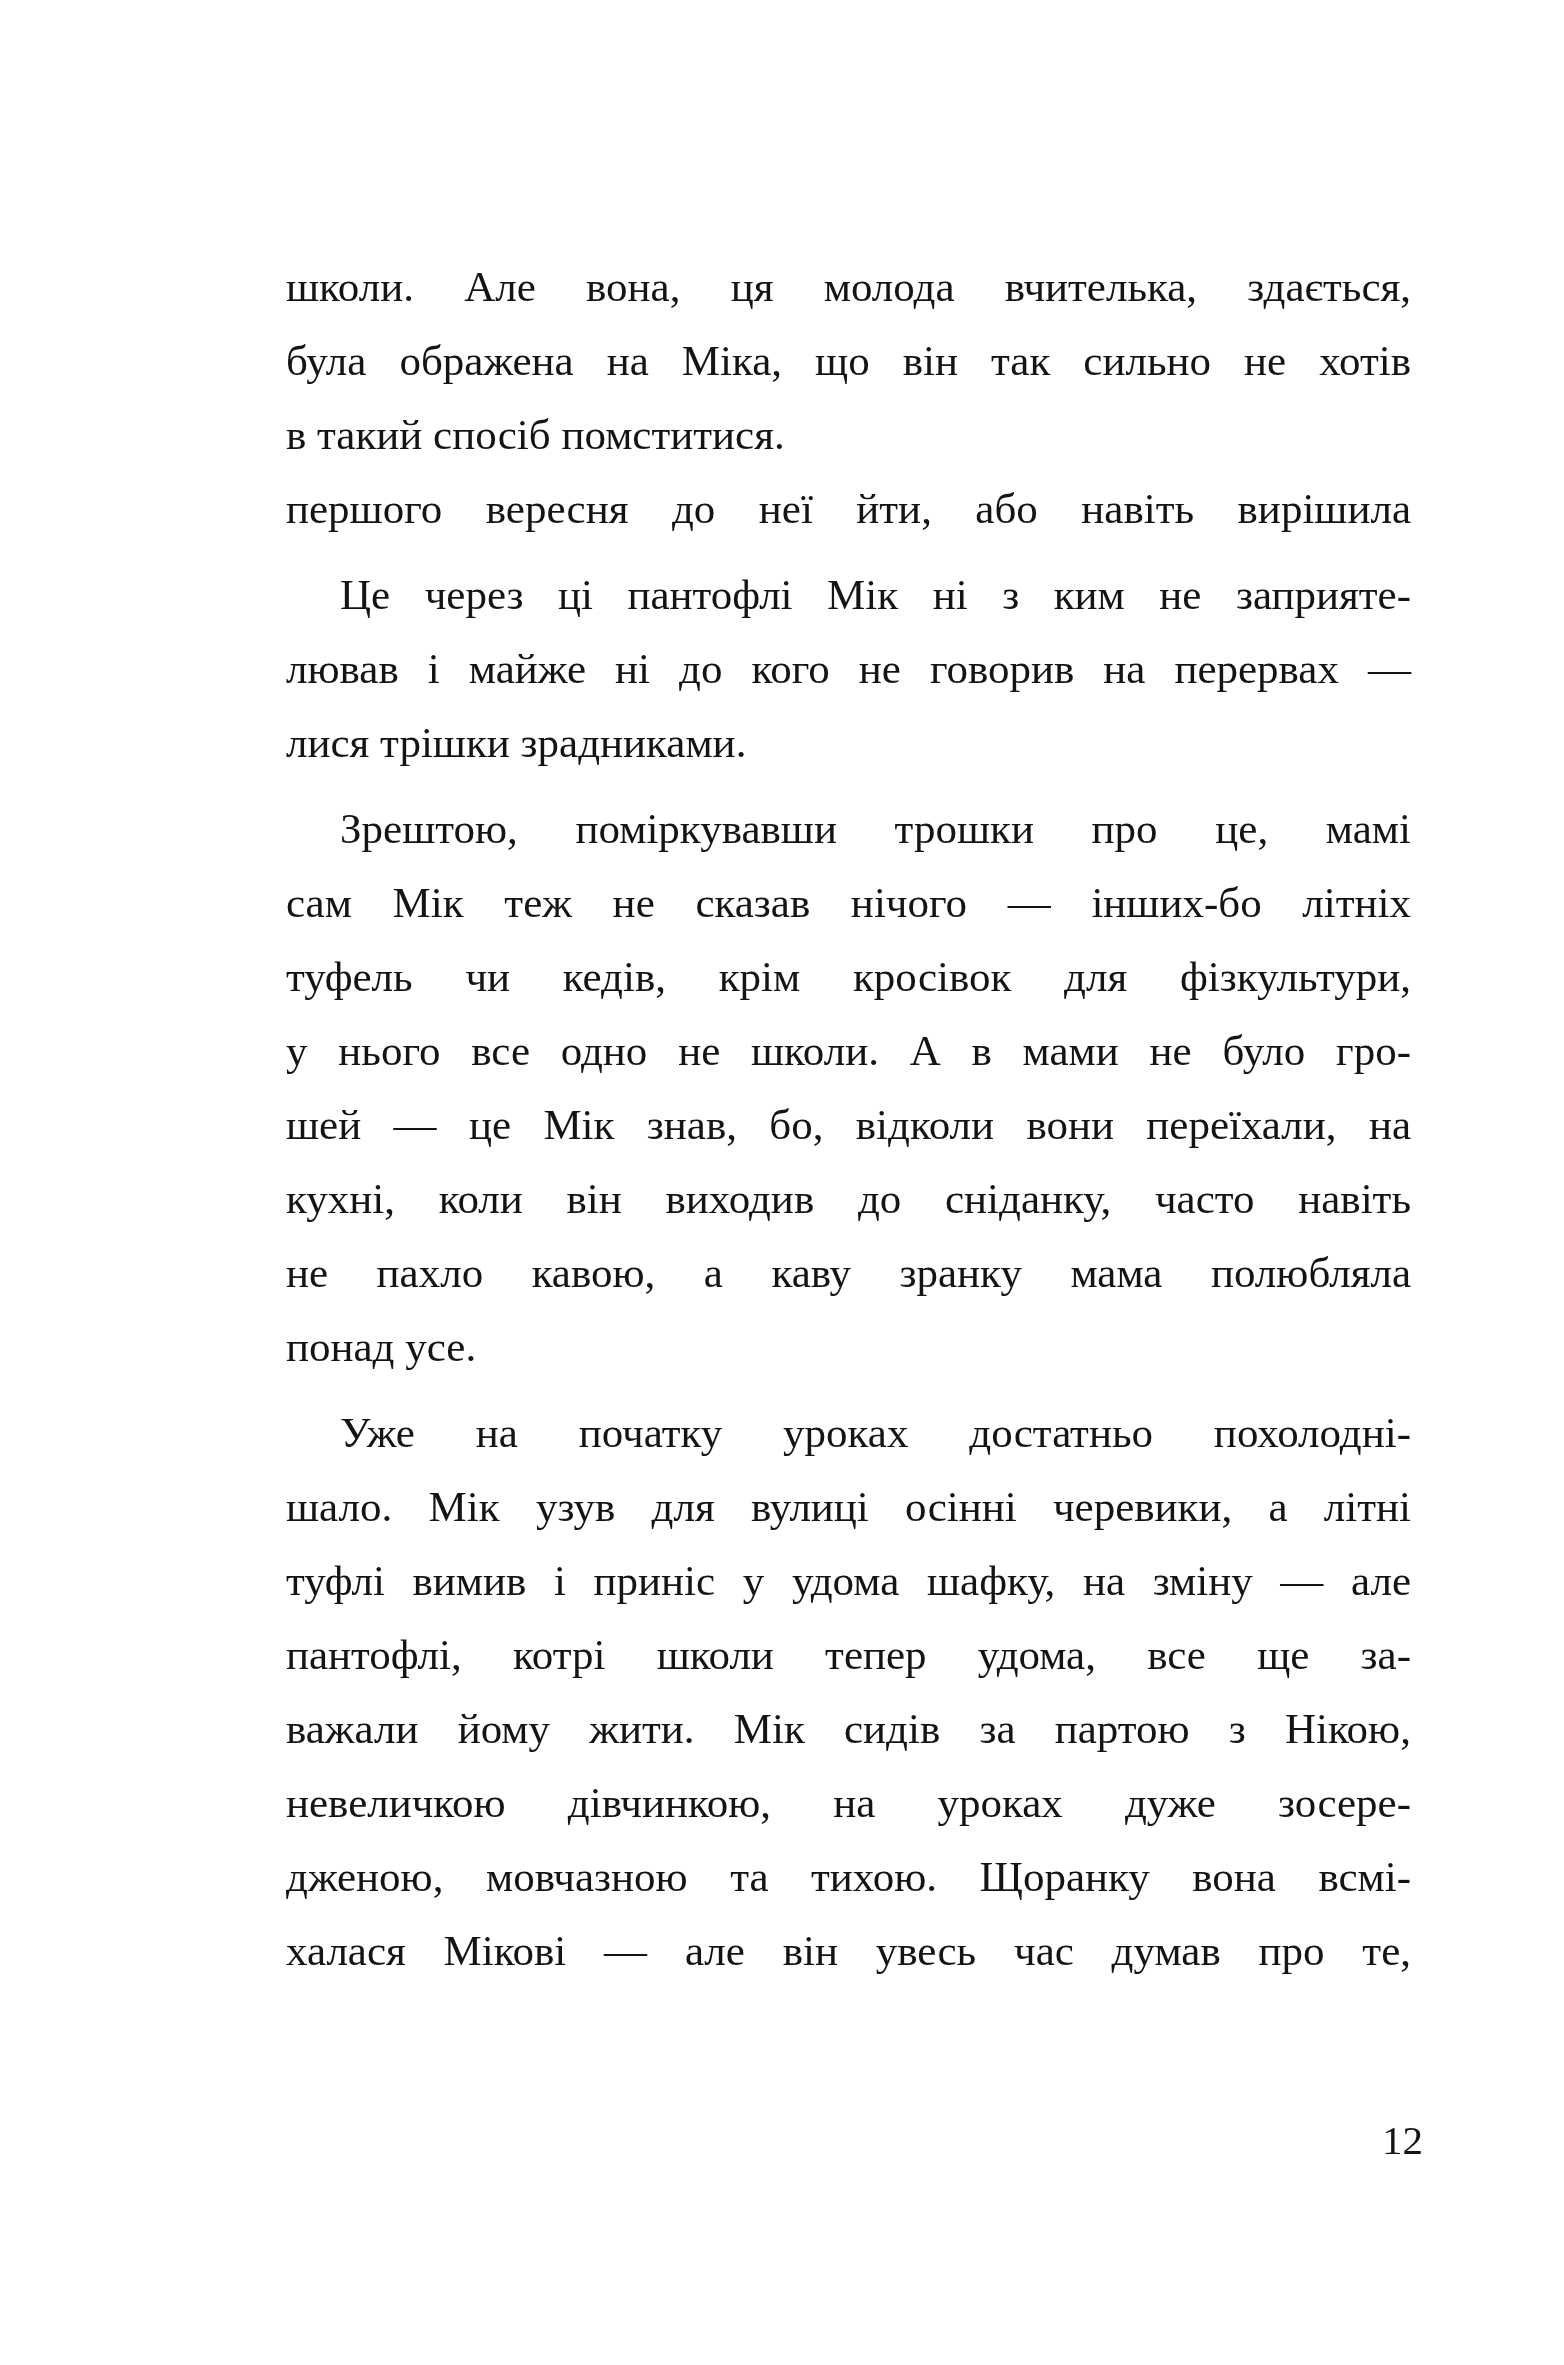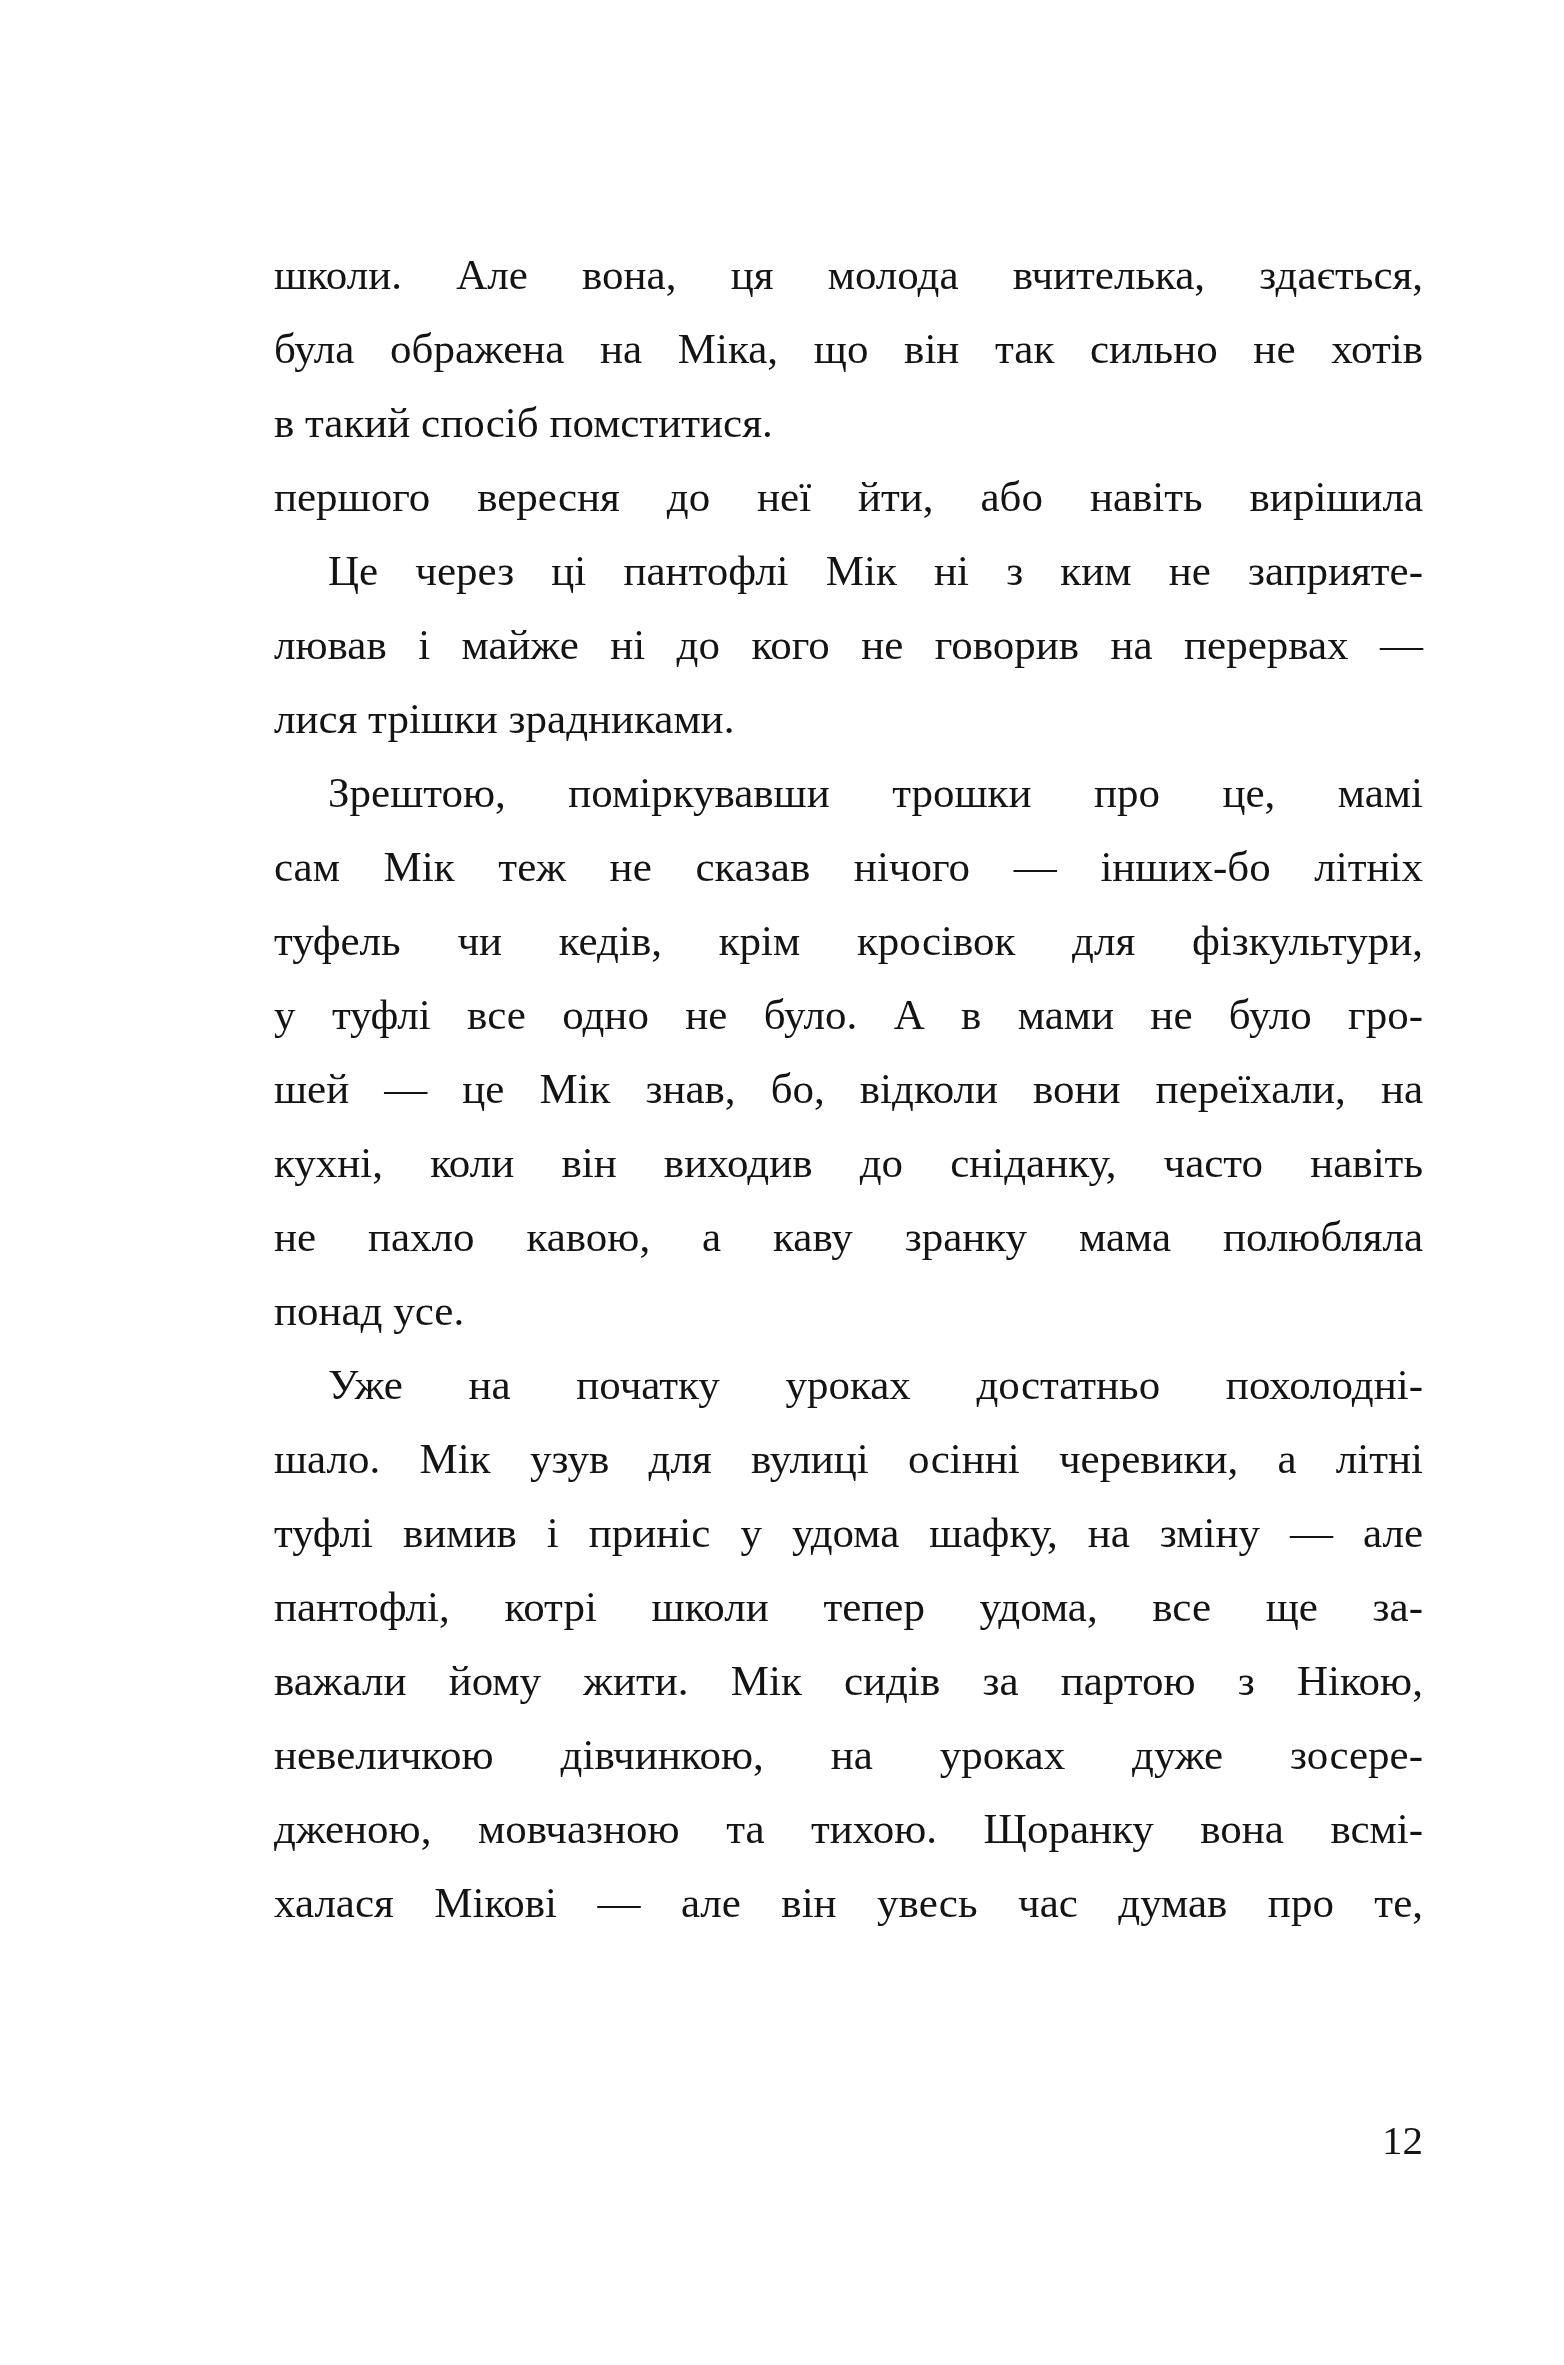--- a/index.html
+++ b/index.html
@@ -15,21 +15,21 @@
       position: relative;
       overflow: hidden;
     }
     .text-block {
       position: absolute;
       left: 274px;
       top: 238px;
       width: 1149px;
     }
     .para {
-      margin: 0;
+      margin: 12px;
       padding: 0;
     }
     .line {
       font-size: 43px;
       line-height: 74px;
       text-align: justify;
       text-align-last: justify;
       white-space: normal;
       letter-spacing: 0;
     }
@@ -64,21 +64,21 @@
   <div class="para">
     <div class="line indent">Це через ці пантофлі Мік ні з ким не заприяте-</div>
     <div class="line">лював і майже ні до кого не говорив на перервах —</div>
     <div class="line endpara">лися трішки зрадниками.</div>
   </div>
 
   <div class="para">
     <div class="line indent">Зрештою, поміркувавши трошки про це, мамі</div>
     <div class="line">сам Мік теж не сказав нічого — інших-бо літніх</div>
     <div class="line">туфель чи кедів, крім кросівок для фізкультури,</div>
-    <div class="line">у туфлі все одно не було. А в мами не було гро-</div>
+    <div class="line">у нього все одно не школи. А в мами не було гро-</div>
     <div class="line">шей — це Мік знав, бо, відколи вони переїхали, на</div>
     <div class="line">кухні, коли він виходив до сніданку, часто навіть</div>
     <div class="line">не пахло кавою, а каву зранку мама полюбляла</div>
     <div class="line endpara">понад усе.</div>
   </div>
 
   <div class="para">
     <div class="line indent">Уже на початку уроках достатньо похолодні-</div>
     <div class="line">шало. Мік узув для вулиці осінні черевики, а літні</div>
     <div class="line">туфлі вимив і приніс у удома шафку, на зміну — але</div>

